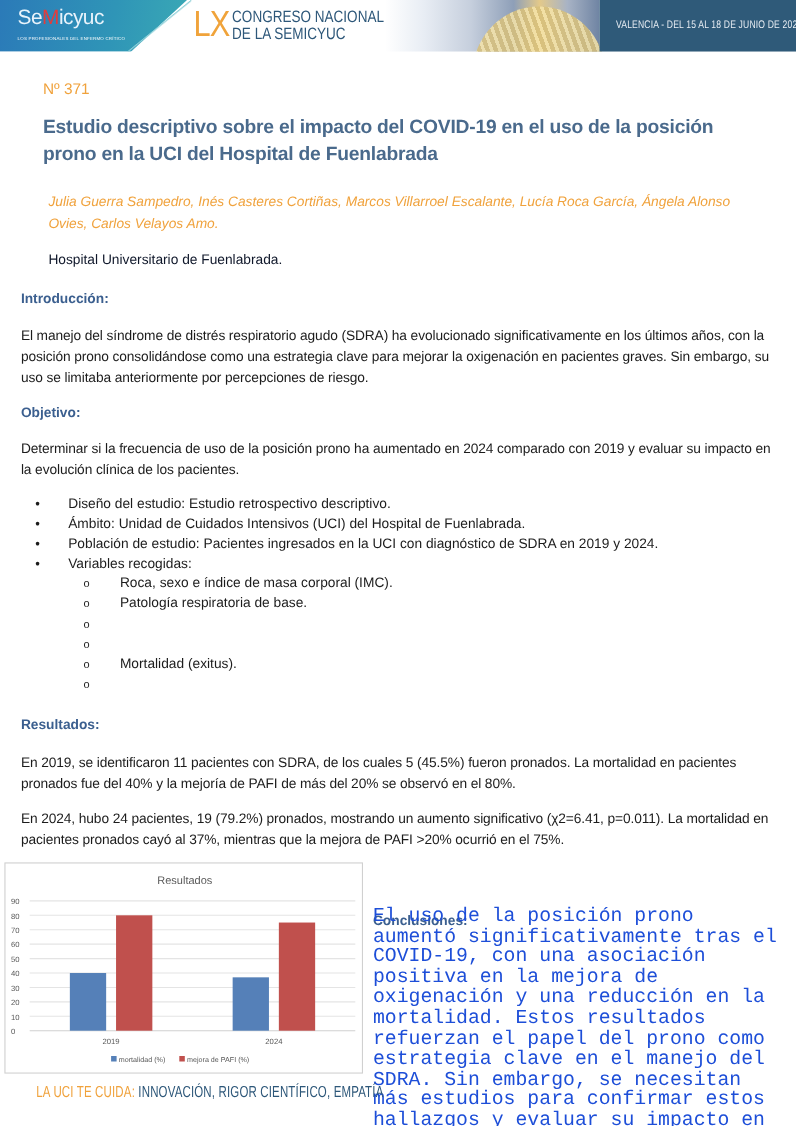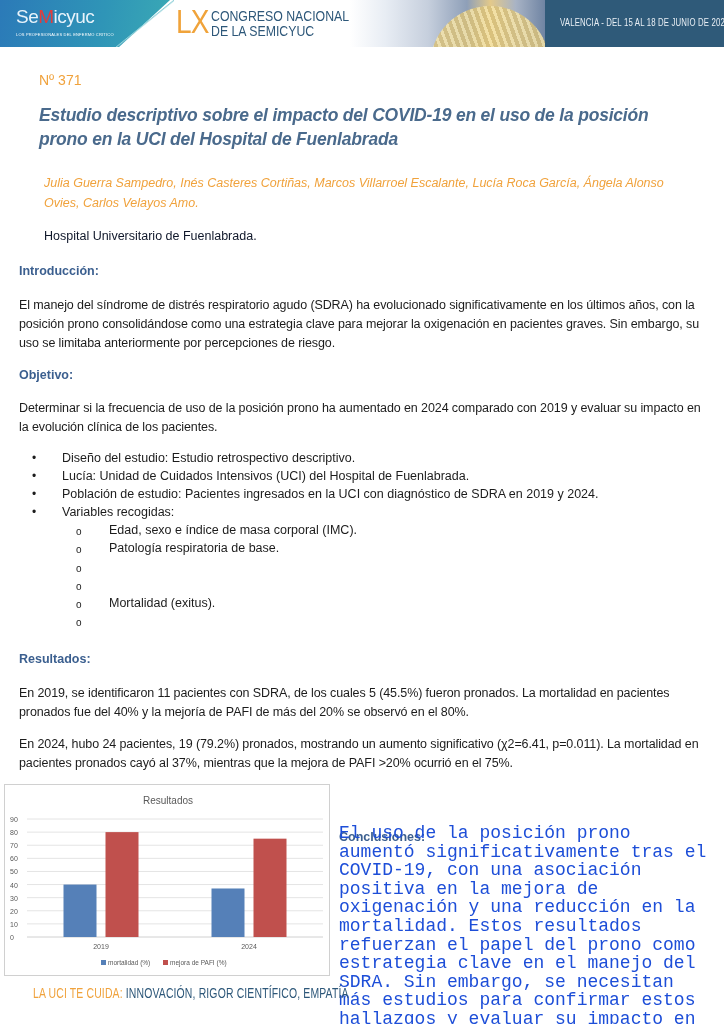--- a/index.html
+++ b/index.html
@@ -21,21 +21,21 @@
     .congreso { position: absolute; left: 211px; top: 8px; font-family: "Liberation Sans Narrow", "Liberation Sans", sans-serif; font-size: 15px; line-height: 15px; color: #2d5779; transform: scaleX(0.82); transform-origin: left; white-space: nowrap; }
     .photo { position: absolute; left: 350px; top: 0; width: 195px; height: 47px;
       background: linear-gradient(90deg, #ffffff 0%, #e8edf4 18%, #c6cfdd 40%, #8e9fb8 60%, #e3c98a 72%, #a8b3c5 85%, #6f84a3 100%); }
     .photo-arch { position: absolute; left: 430px; top: 6px; width: 120px; height: 70px; border-radius: 60px 60px 0 0;
       background: repeating-linear-gradient(70deg, #d8c07a 0 4px, #f6e4a8 4px 7px); opacity: 0.85; }
     .date-band { position: absolute; left: 545px; top: 0; width: 179px; height: 47px; background: #2f5a79; }
     .date-text { position: absolute; left: 560px; top: 17px; font-size: 10px; color: #e8eef4; white-space: nowrap; transform: scaleX(0.78); transform-origin: left; letter-spacing: 0.2px; }
 
     
     .num { position: absolute; left: 39px; top: 72px; font-size: 14px; color: #f0a23c; }
-    .title { position: absolute; left: 39px; top: 103px; width: 640px; font-size: 17.5px; font-weight: bold; color: #4a6a8c; line-height: 24px; letter-spacing: -0.2px; font-style: italic; }
+    .title { position: absolute; left: 39px; top: 103px; width: 640px; font-size: 17.5px; font-weight: bold; color: #4a6a8c; line-height: 24px; letter-spacing: -0.2px; }
     .authors { position: absolute; left: 44px; top: 173px; width: 640px; font-size: 12.5px; font-style: italic; color: #f0a23c; line-height: 20px; }
     .hospital { position: absolute; left: 44px; top: 229px; font-size: 12.5px; color: #0f172a; }
 
     .h { position: absolute; left: 19px; font-size: 12.5px; font-weight: bold; color: #3b5f8f; }
     .p { position: absolute; left: 19px; width: 690px; font-size: 12.5px; line-height: 19px; color: #1c1c1c; letter-spacing: -0.1px; }
 
     .bullets { position: absolute; left: 19px; top: 449px; width: 690px; font-size: 12.5px; color: #1c1c1c; }
     .bullet { position: relative; height: 18px; line-height: 18px; padding-left: 43px; }
     .bullet .dot { position: absolute; left: 13px; top: 0; font-size: 12px; }
     .bullet b { font-weight: normal; }
@@ -80,24 +80,24 @@
 <div class="hospital">Hospital Universitario de Fuenlabrada.</div>
 
 <div class="h" style="top:264px">Introducción:</div>
 <div class="p" style="top:296px">El manejo del síndrome de distrés respiratorio agudo (SDRA) ha evolucionado significativamente en los últimos años, con la posición prono consolidándose como una estrategia clave para mejorar la oxigenación en pacientes graves. Sin embargo, su uso se limitaba anteriormente por percepciones de riesgo.</div>
 
 <div class="h" style="top:368px">Objetivo:</div>
 <div class="p" style="top:399px">Determinar si la frecuencia de uso de la posición prono ha aumentado en 2024 comparado con 2019 y evaluar su impacto en la evolución clínica de los pacientes.</div>
 
 <div class="bullets">
   <div class="bullet"><span class="dot">•</span><b>Diseño del estudio:</b><span> Estudio retrospectivo descriptivo.</span></div>
-  <div class="bullet"><span class="dot">•</span><b>Lucía:</b><span> Unidad de Cuidados Intensivos (UCI) del Hospital de Fuenlabrada.</span></div>
+  <div class="bullet"><span class="dot">•</span><b>Ámbito:</b><span> Unidad de Cuidados Intensivos (UCI) del Hospital de Fuenlabrada.</span></div>
   <div class="bullet"><span class="dot">•</span><b>Población de estudio</b><span>: Pacientes ingresados en la UCI con diagnóstico de SDRA en 2019 y 2024.</span></div>
   <div class="bullet"><span class="dot">•</span><b>Variables recogidas</b><span>:</span></div>
-  <div class="sub"><span class="o">o</span><span>Edad, sexo e índice de masa corporal (IMC).</span></div>
+  <div class="sub"><span class="o">o</span><span>Roca, sexo e índice de masa corporal (IMC).</span></div>
   <div class="sub"><span class="o">o</span><span>Patología respiratoria de base.</span></div>
   <div class="sub"><span class="o">o</span></div>
   <div class="sub"><span class="o">o</span></div>
   <div class="sub"><span class="o">o</span><span>Mortalidad (exitus).</span></div>
   <div class="sub"><span class="o">o</span></div>
 </div>
 
 <div class="h" style="top:652px">Resultados:</div>
 <div class="p" style="top:684px">En 2019, se identificaron 11 pacientes con SDRA, de los cuales 5 (45.5%) fueron pronados. La mortalidad en pacientes pronados fue del 40% y la mejoría de PAFI de más del 20% se observó en el 80%.</div>
 <div class="p" style="top:735px">En 2024, hubo 24 pacientes, 19 (79.2%) pronados, mostrando un aumento significativo (χ2=6.41, p=0.011). La mortalidad en pacientes pronados cayó al 37%, mientras que la mejora de PAFI &gt;20% ocurrió en el 75%.</div>

